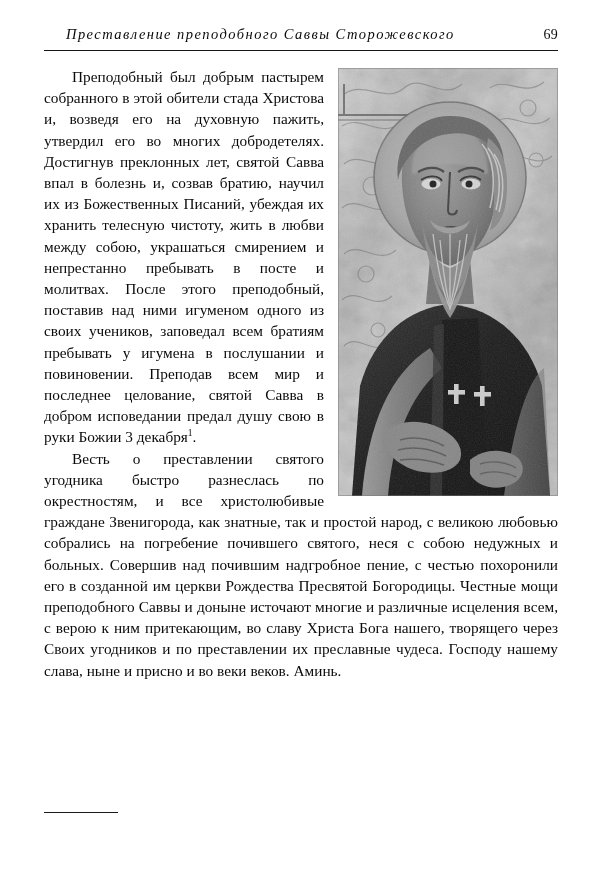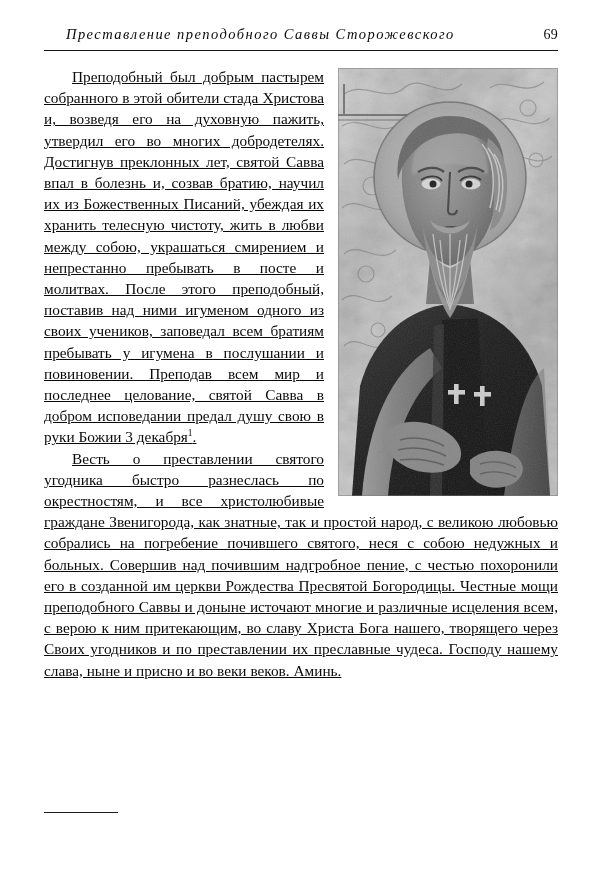--- a/index.html
+++ b/index.html
@@ -62,21 +62,20 @@
     width: 514px;
     font-size: 15.3px;
     line-height: 21.2px;
     text-align: justify;
     text-justify: inter-word;
     hyphens: manual;
   }
   .textblock p {
     margin: 0;
     text-indent: 28px;
-    text-decoration: underline;
   }
 
   
   .plate {
     float: right;
     width: 220px;
     height: 428px;
     margin: 2px 0 6px 14px;
     shape-margin: 6px;
   }

